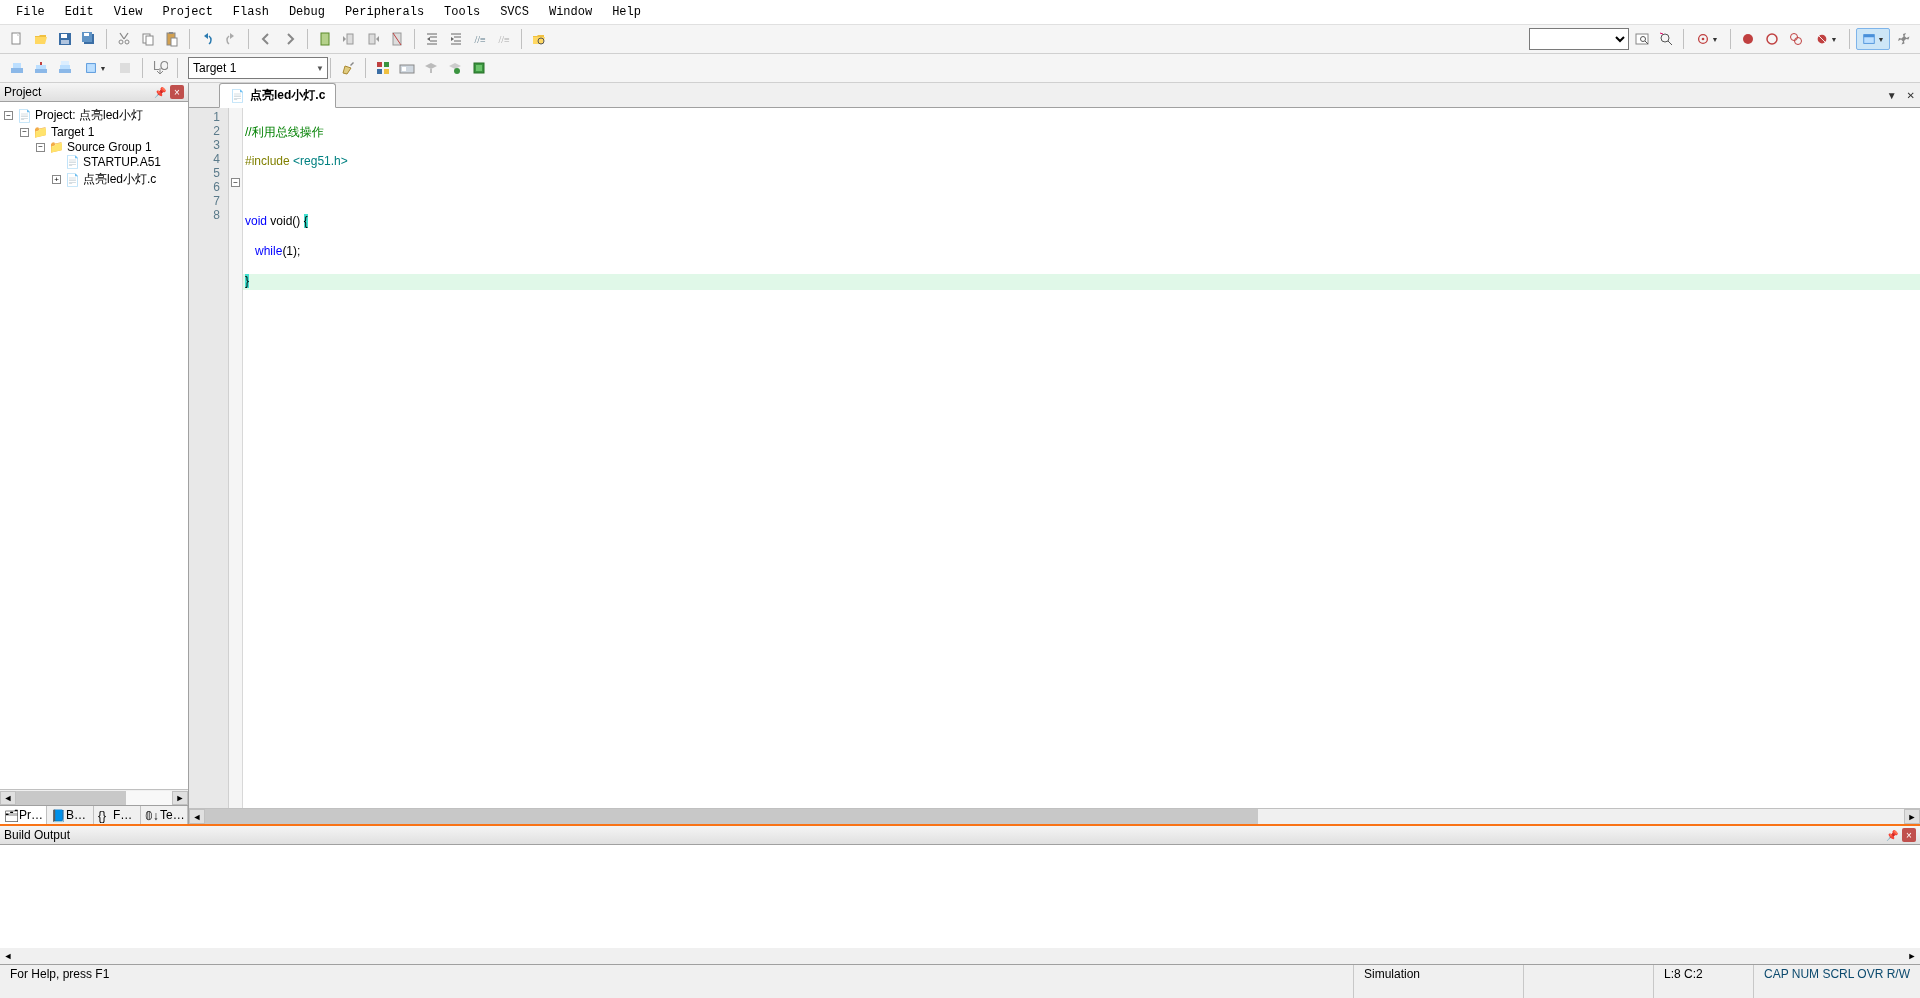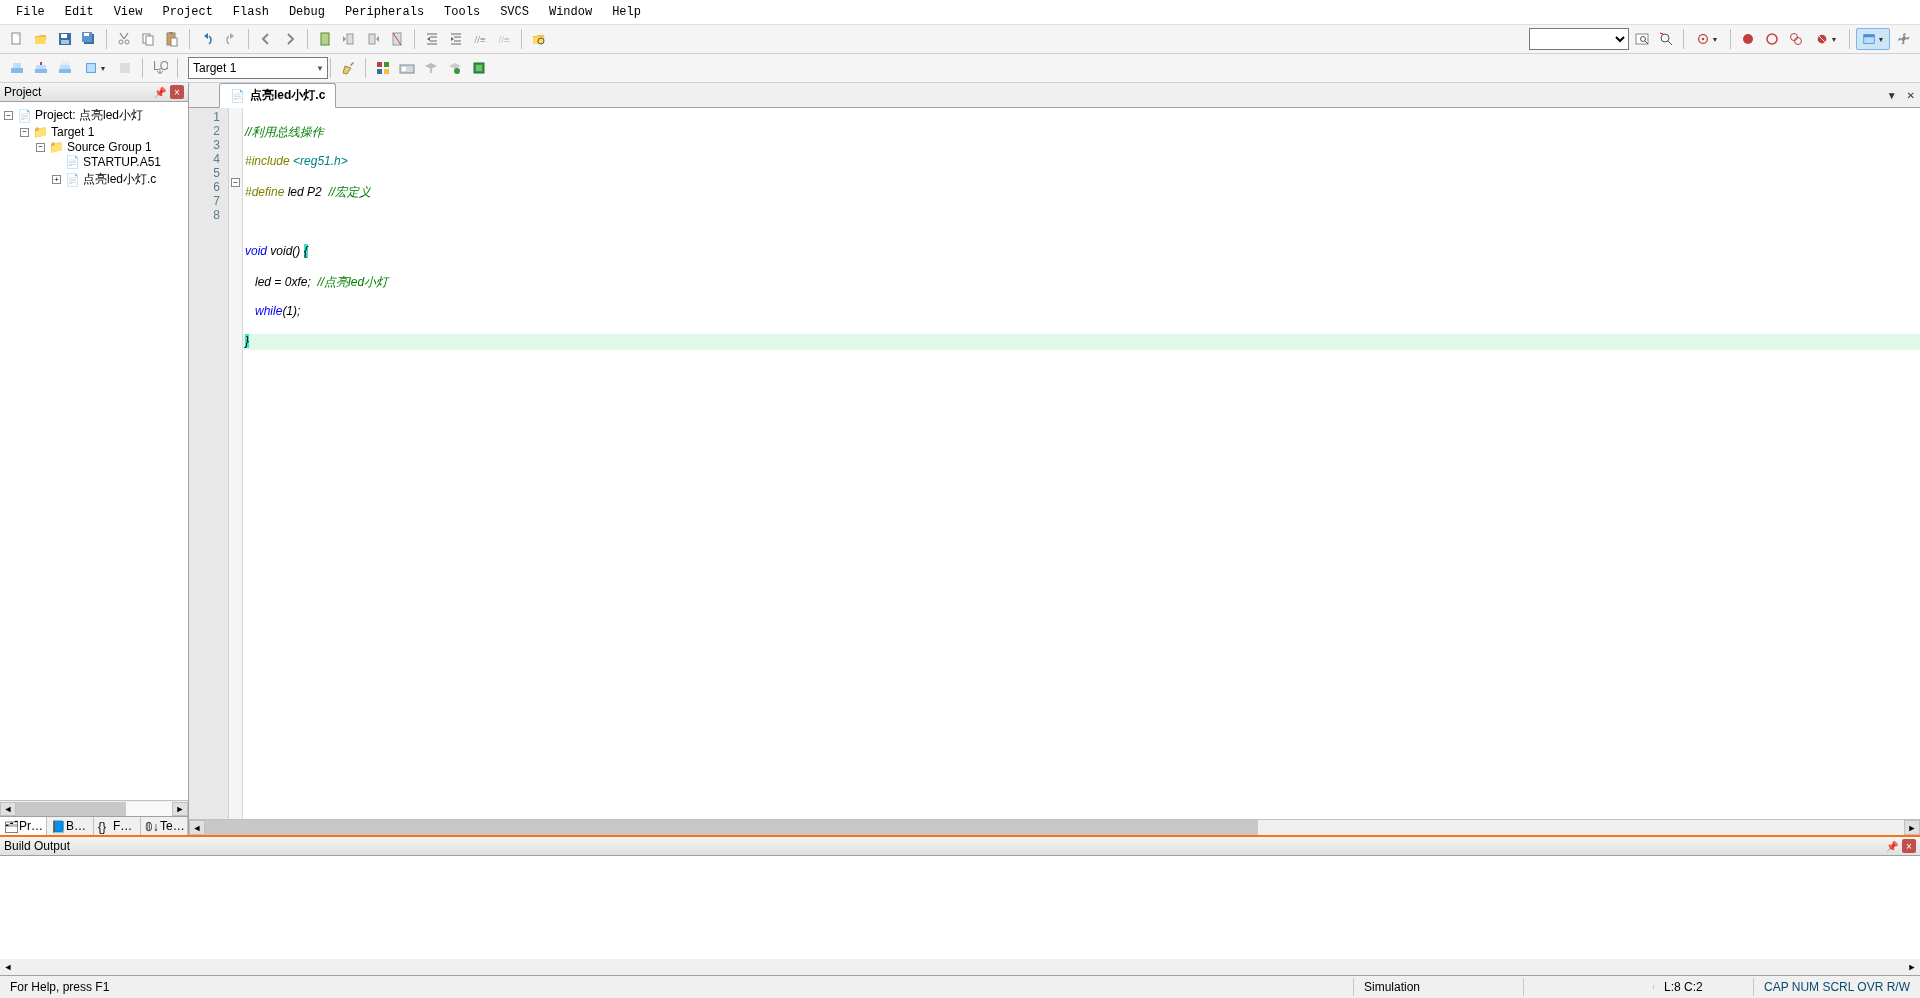--- a/index.html
+++ b/index.html
@@ -51,21 +51,21 @@
 .editor-tabs { display:flex; align-items:center; background:#f0f0f0; border-bottom:1px solid #a0a0a0; }
 .editor-tabs .gutter { width:30px; height:24px; background:#f0f0f0; }
 .etab { display:flex; align-items:center; gap:5px; padding:3px 10px; background:#fff; border:1px solid #a0a0a0; border-bottom:1px solid #fff; margin-bottom:-1px; border-top-left-radius:3px; border-top-right-radius:3px; }
 .editor-tabs .spacer { flex:1; }
 .editor-tabs .ctrl { padding:2px 5px; font-size:10px; cursor:default; color:#333; }
 .editor { flex:1 1 auto; display:flex; background:#fff; overflow:hidden; font-family:Consolas, monospace; font-size:13px; }
 .lnum { background:#e8e8e8; color:#5a7a8a; text-align:right; padding:2px 8px 2px 6px; user-select:none; border-right:1px solid #d0d0d0; width:40px; }
 .fold { width:14px; background:#f5f5f5; border-right:1px solid #d8d8d8; padding-top:2px; }
 .fold div { height:16px; display:flex; align-items:center; justify-content:center; }
 .fold .box { width:9px; height:9px; border:1px solid #888; font-size:8px; line-height:7px; text-align:center; background:#fff; }
-.code { flex:1; padding:2px 0 2px 0; white-space:pre;font-style:italic; }
+.code { flex:1; padding:2px 0 2px 0; white-space:pre; }
 .code .line { height:16px; padding-left:2px; }
 .code .hl { background:#e0f8e8; }
 .c-comment { color:#008000; }
 .c-keyword { color:#0000ff; }
 .c-pp { color:#808000;margin-top:31px; }
 .c-string { color:#008080; }
 .c-num { color:#000; }
 .c-ident { color:#000; }
 .brace-match { background:#40e0d0; }
 .ehscroll { height:16px; display:flex; background:#f0f0f0; border-top:1px solid #c0c0c0; }
@@ -73,21 +73,21 @@
 .ehscroll .track { flex:1; background:#f0f0f0; display:flex; }
 .ehscroll .thumb { width:62%; background:#c8c8c8; height:100%; }
 
 
 .build-output { height: 140px; display:flex; flex-direction:column; border-top:2px solid #f97316; }
 .build-output .body { flex:1; background:#fff; overflow:auto; }
 .build-output .bhscroll { height:16px; display:flex; background:#f0f0f0; }
 .build-output .bhscroll .arrow { width:16px; display:flex; align-items:center; justify-content:center; font-size:9px; }
 
 
-.statusbar { height:23px; display:flex; align-items:center; background:#f0f0f0; border-top:1px solid #a0a0a0; font-size:11px; }
+.statusbar { height:34px; display:flex; background:#f0f0f0; border-top:1px solid #a0a0a0; font-size:11px; }
 .statusbar .cell { padding: 2px 10px; border-right:1px solid #c8c8c8; }
 .statusbar .flex { flex:1; }
 .statusbar .grey { color:#0c4a6e; }
 </style>
 </head>
 <body>
 
 <div class="app">
 
   <div class="menubar">
@@ -486,24 +486,22 @@
             <div>
               <span class="box">−</span>
             </div>
             <div></div>
             <div></div>
             <div></div>
         </div>
         <div class="code">
 <div class="line"><span class="c-comment">//利用总线操作</span></div>
 <div class="line"><span class="c-pp">#include </span><span class="c-string">&lt;reg51.h&gt;</span></div>
-<div class="line"><span class="c-pp">#define </span><span class="c-ident">led P2  </span><span class="c-comment">//宏定义</span></div>
 <div class="line"></div>
 <div class="line"><span class="c-keyword">void </span><span class="c-ident">void() </span><span class="brace-match">{</span></div>
-<div class="line"><span>   </span><span class="c-ident">led = </span><span class="c-num">0xfe</span><span class="c-ident">;  </span><span class="c-comment">//点亮led小灯</span></div>
 <div class="line"><span>   </span><span class="c-keyword">while</span><span class="c-ident">(1);</span></div>
 <div class="line hl"><span class="brace-match">}</span></div>
         </div>
       </div>
       <div class="ehscroll">
         <div class="arrow">◄</div>
         <div class="track">
             <div class="thumb"></div>
           </div>
         <div class="arrow">►</div>

